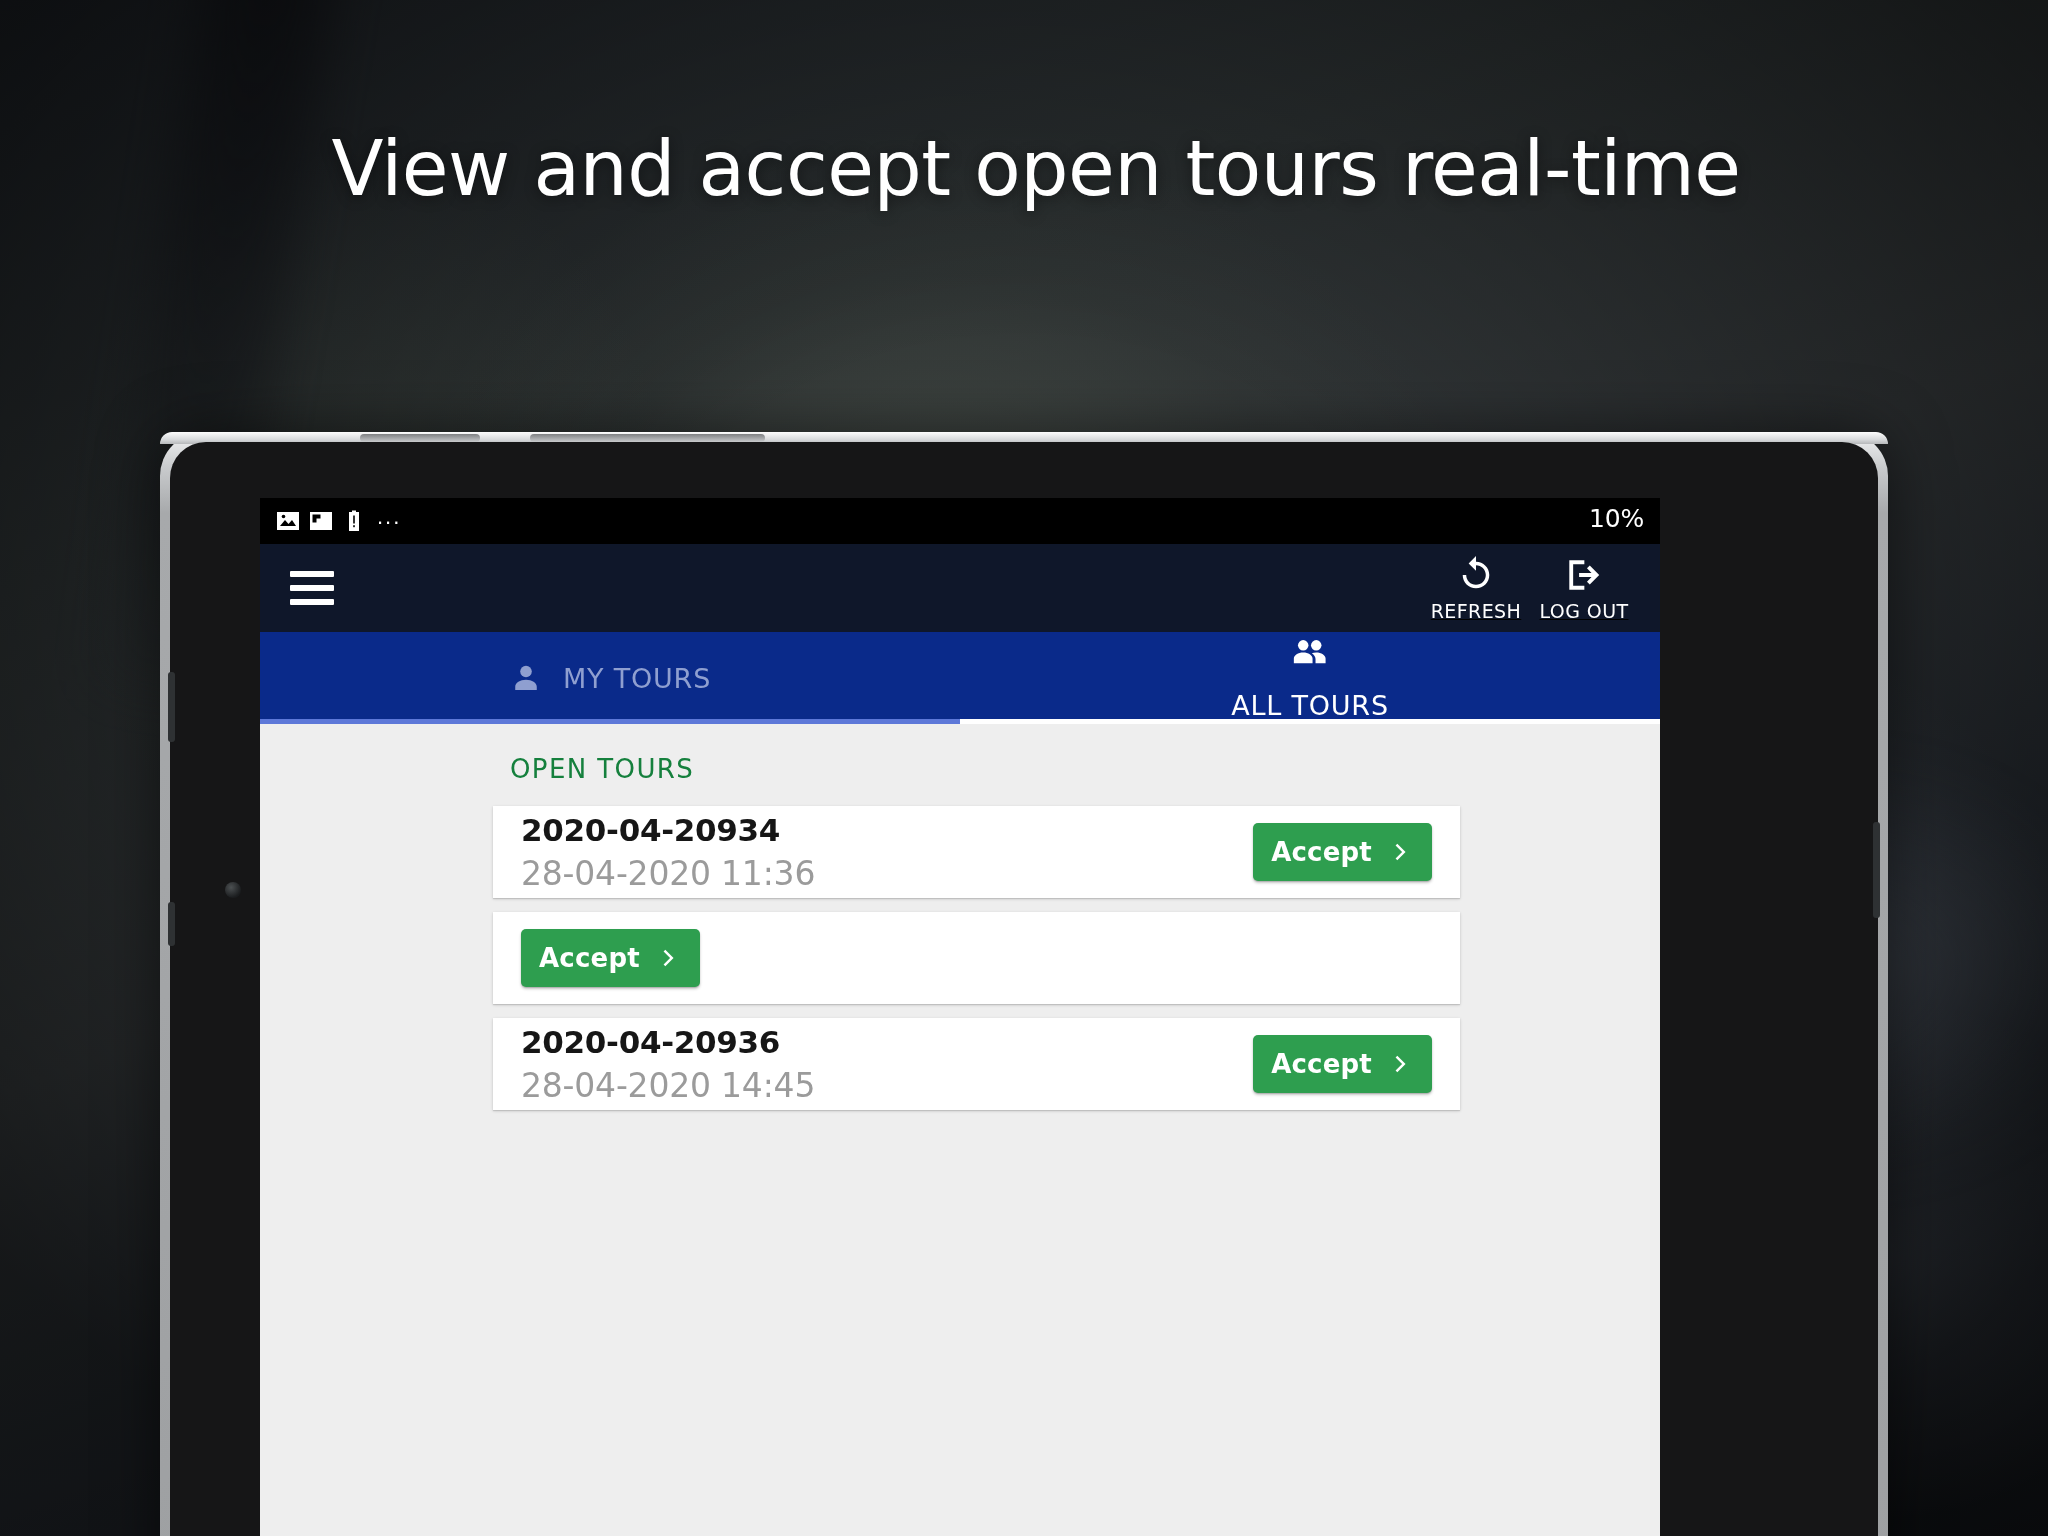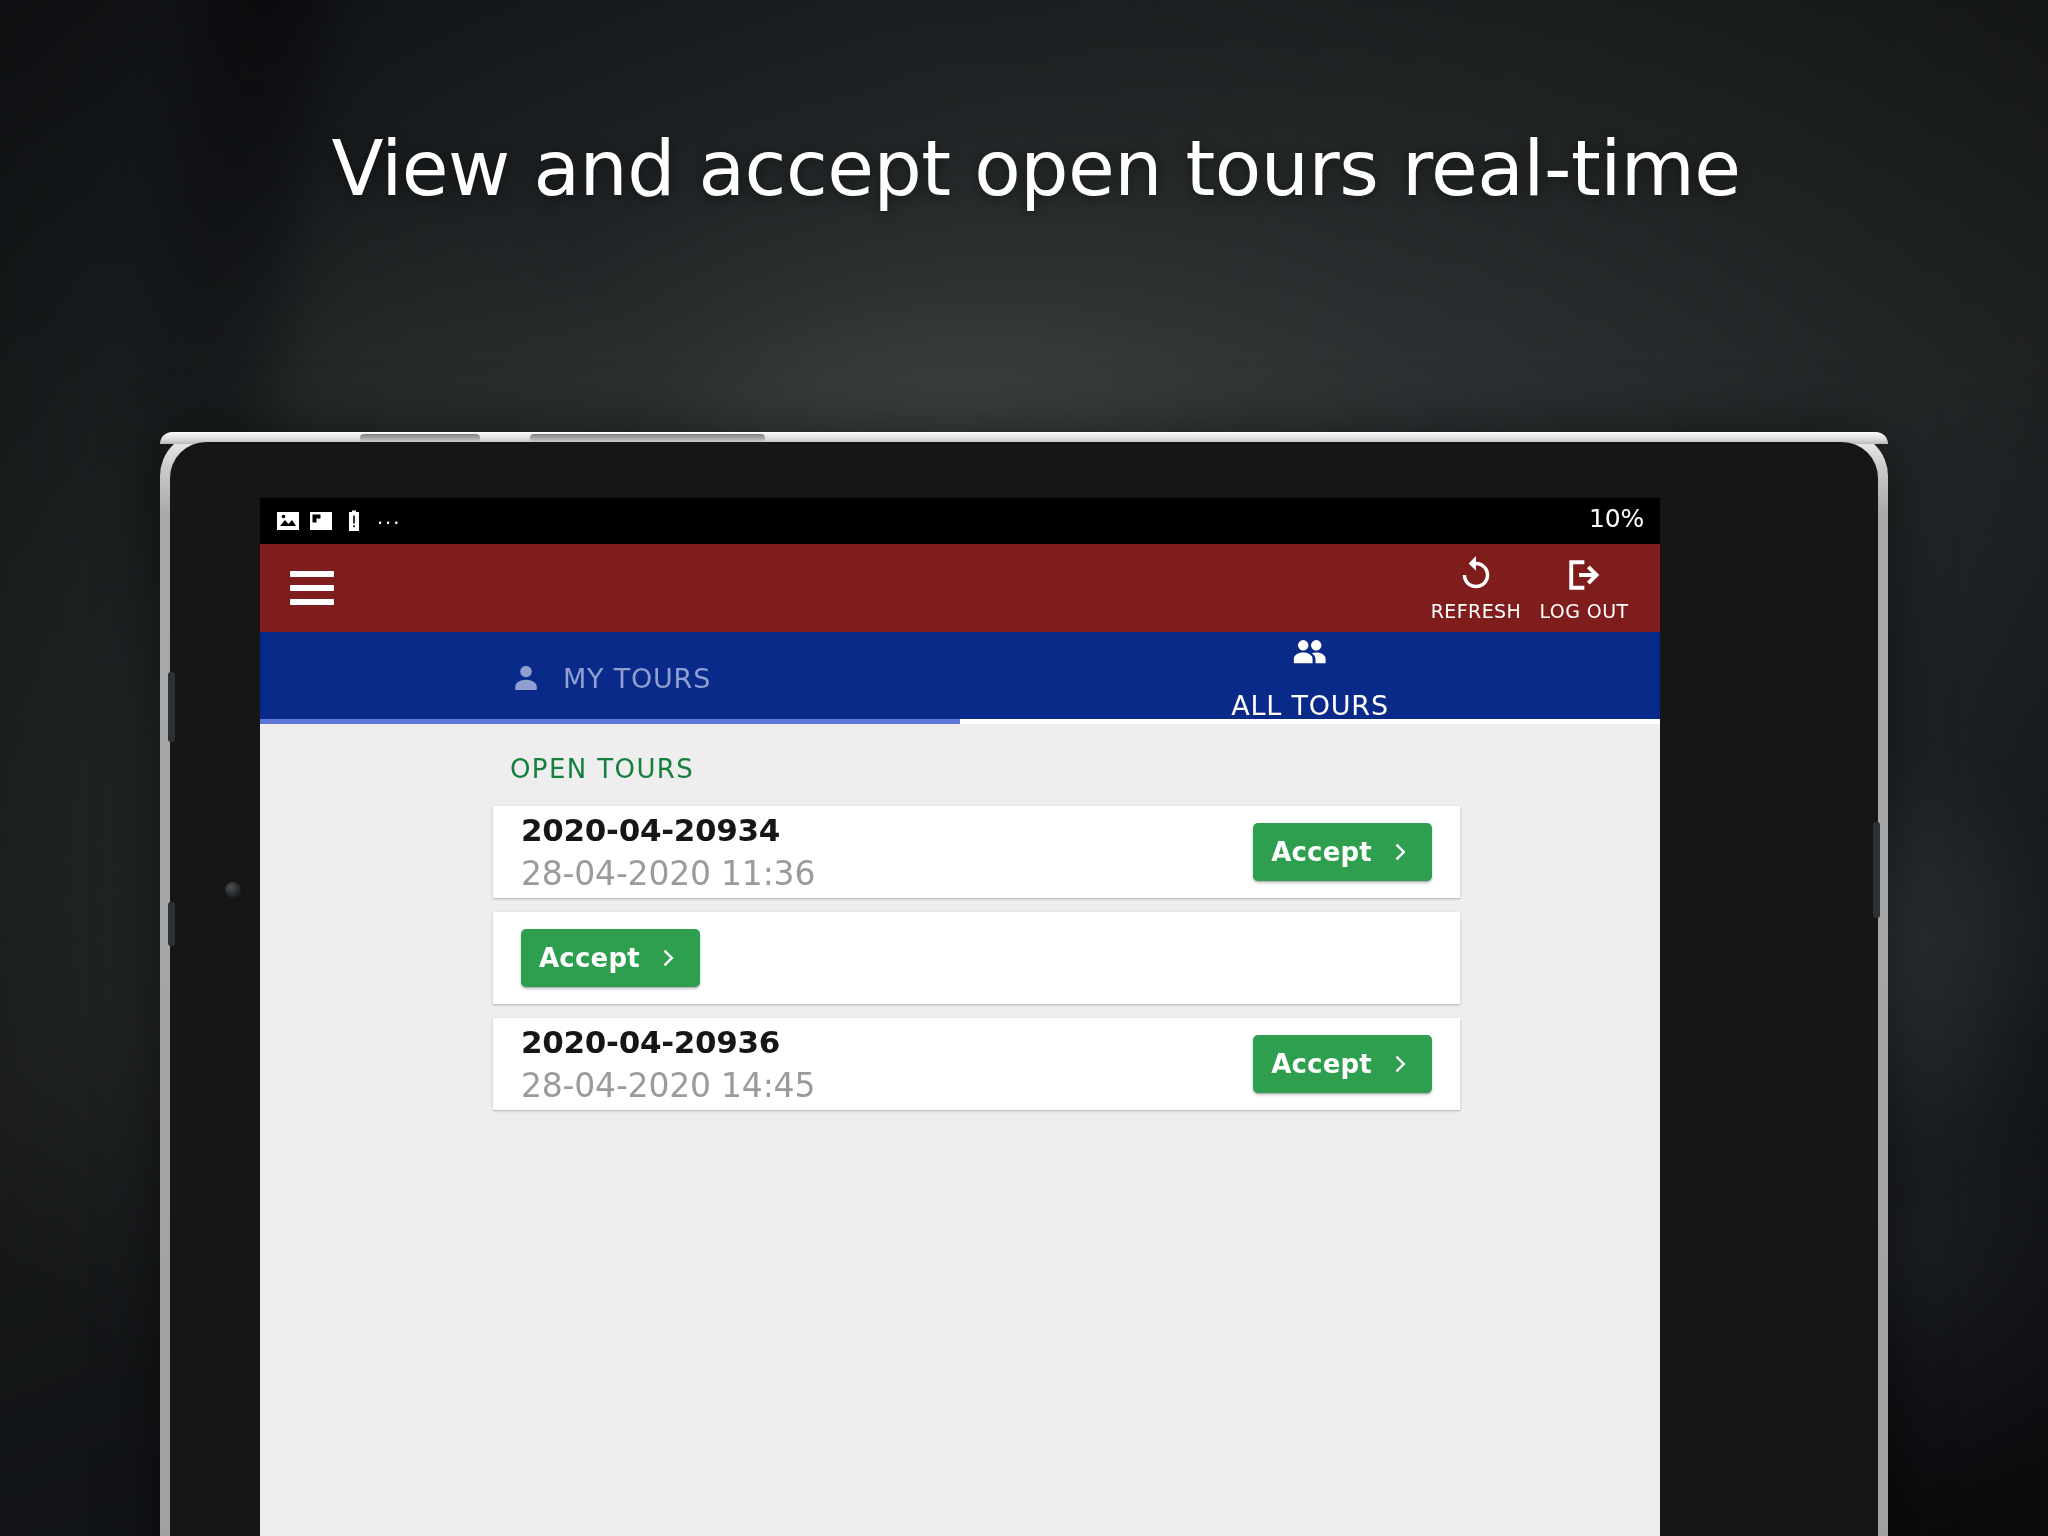--- a/index.html
+++ b/index.html
@@ -170,25 +170,26 @@
   }
   .sb-text {
     font-size: 25px;
     font-family: "DejaVu Sans", sans-serif;
     letter-spacing: -0.2px;
   }
 
   
   .appbar {
     height: 88px;
-    background: #7f1d1d;
+    background: #0f172a;
     display: flex;
     align-items: center;
     padding: 0 22px 0 30px;
     position: relative;
+    text-decoration: underline;
   }
   .hamburger {
     width: 44px;
     display: flex;
     flex-direction: column;
     gap: 8px;
     cursor: pointer;
   }
   .hamburger i {
     display: block;

